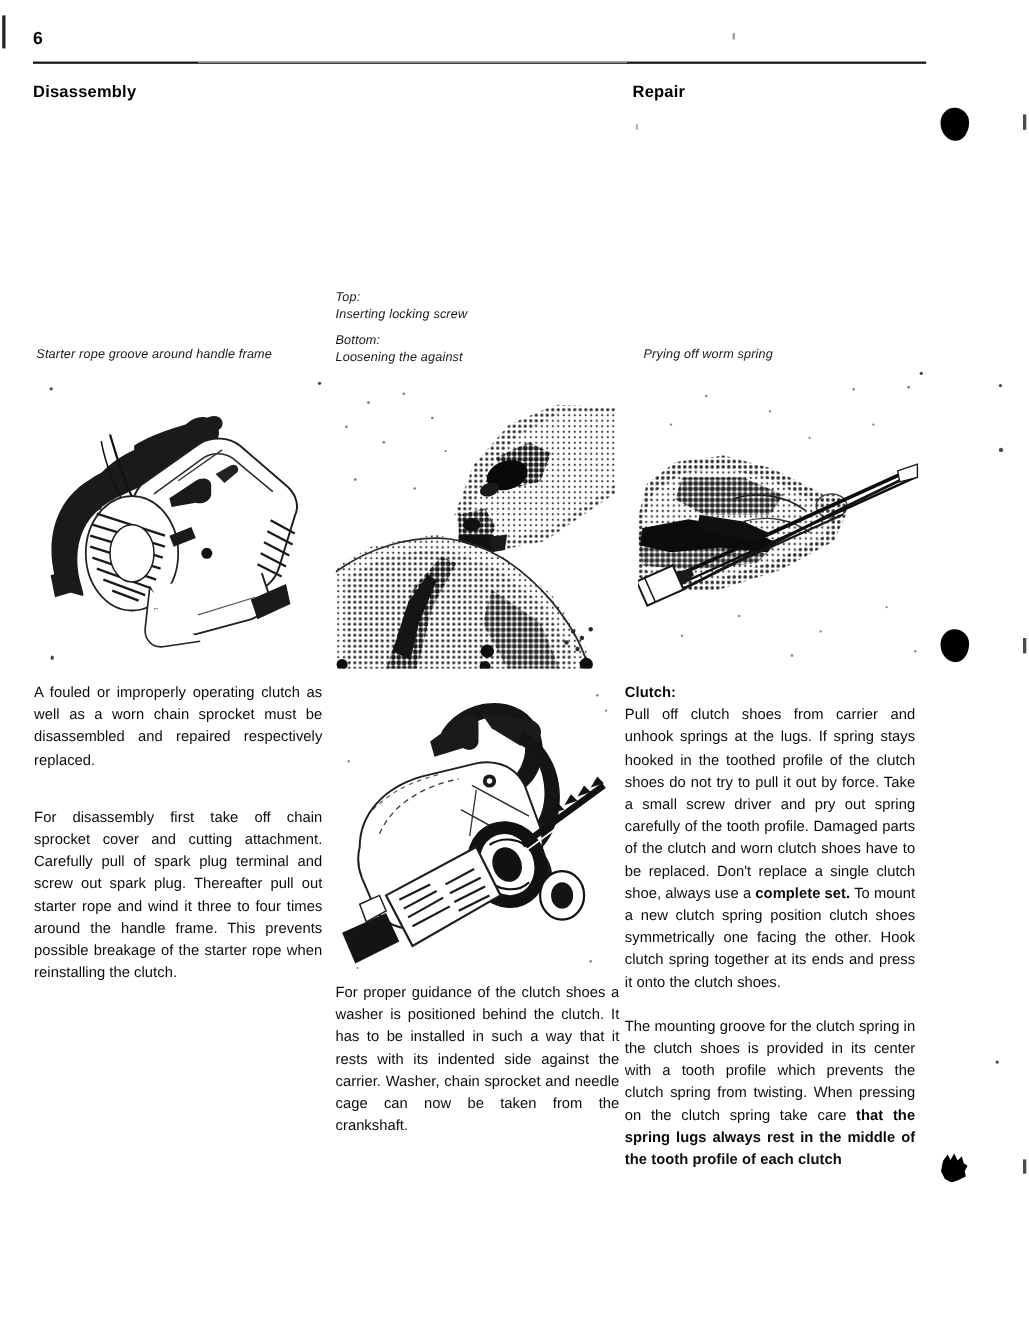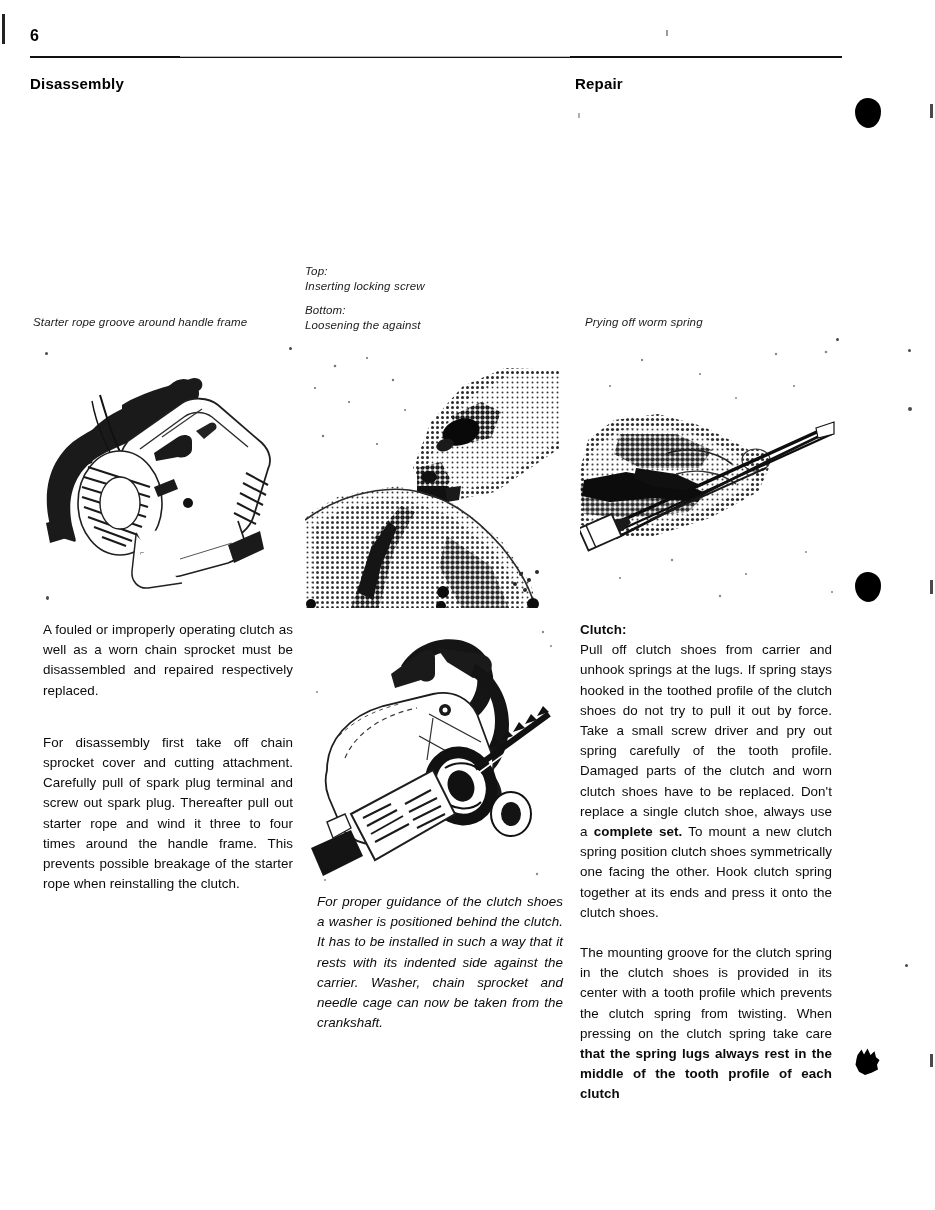--- a/index.html
+++ b/index.html
@@ -93,24 +93,24 @@
     position: absolute;
     width: 262px;
     font-size: 13.4px;
     line-height: 20.2px;
     text-align: justify;
     text-justify: inter-word;
     letter-spacing: 0.05px;
     color: #0b0b0b;
   }
   .col-left  { left: 31px;  top: 620px; }
-  .col-mid   { left: 305px; top: 892px; width: 258px; font-style: italic; }
+  .col-mid   { left: 305px; top: 892px; width: 258px; }
   .col-right { left: 568px; top: 620px; width: 264px; }
 
-  .column p { margin: 0 0 20px 12px; }
+  .column p { margin: 0 0 20px 0; }
   .column p.gap  { margin-bottom: 32px; }
   .column p.last { margin-bottom: 0; }
 
   .run-head {
     font-weight: bold;
     display: block;
     text-align: left;
   }
   b, strong { font-weight: bold; }
 

